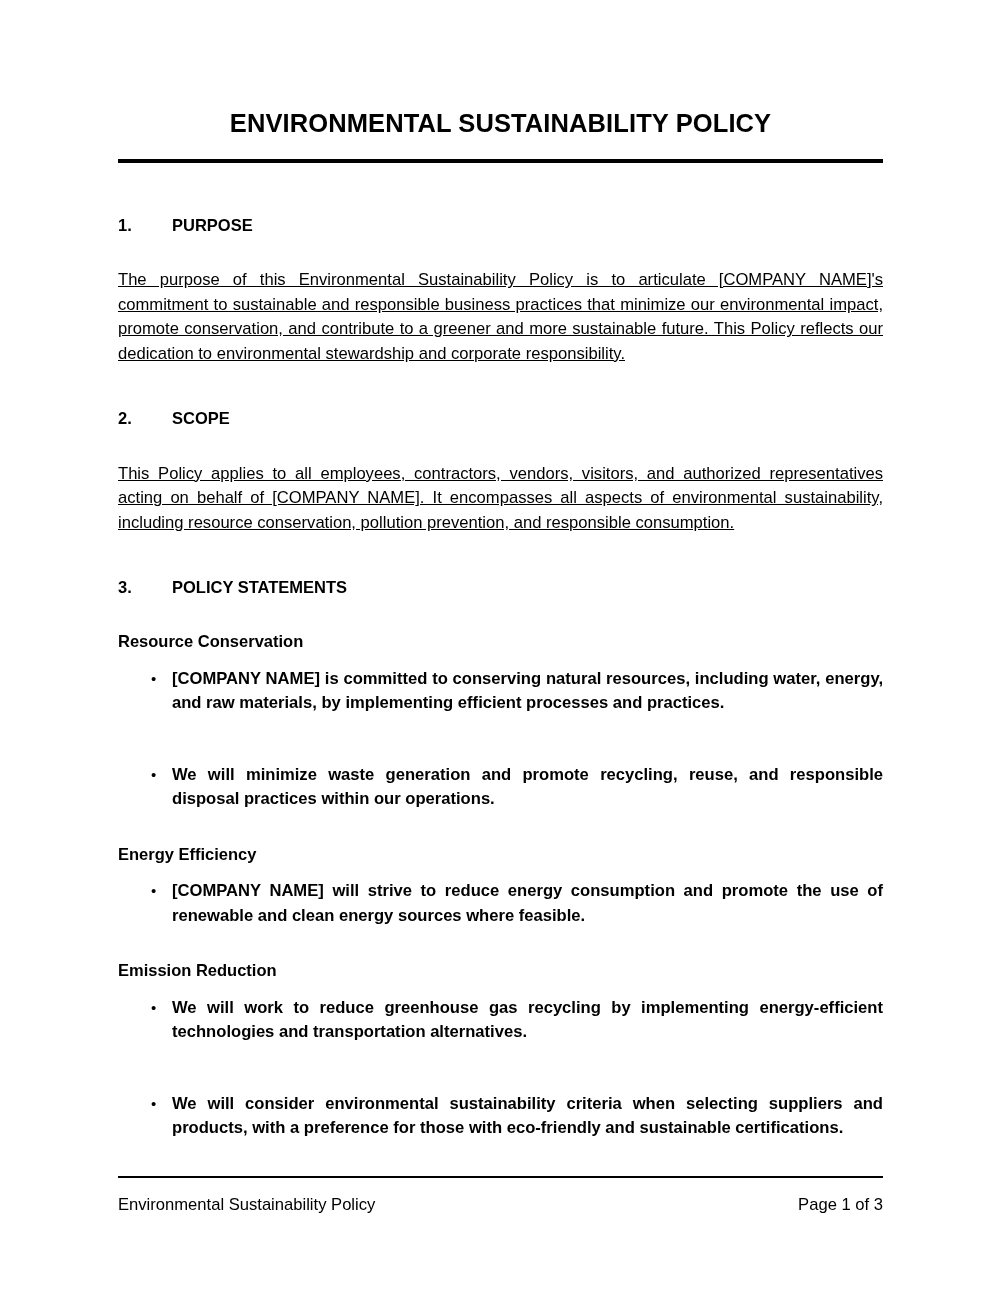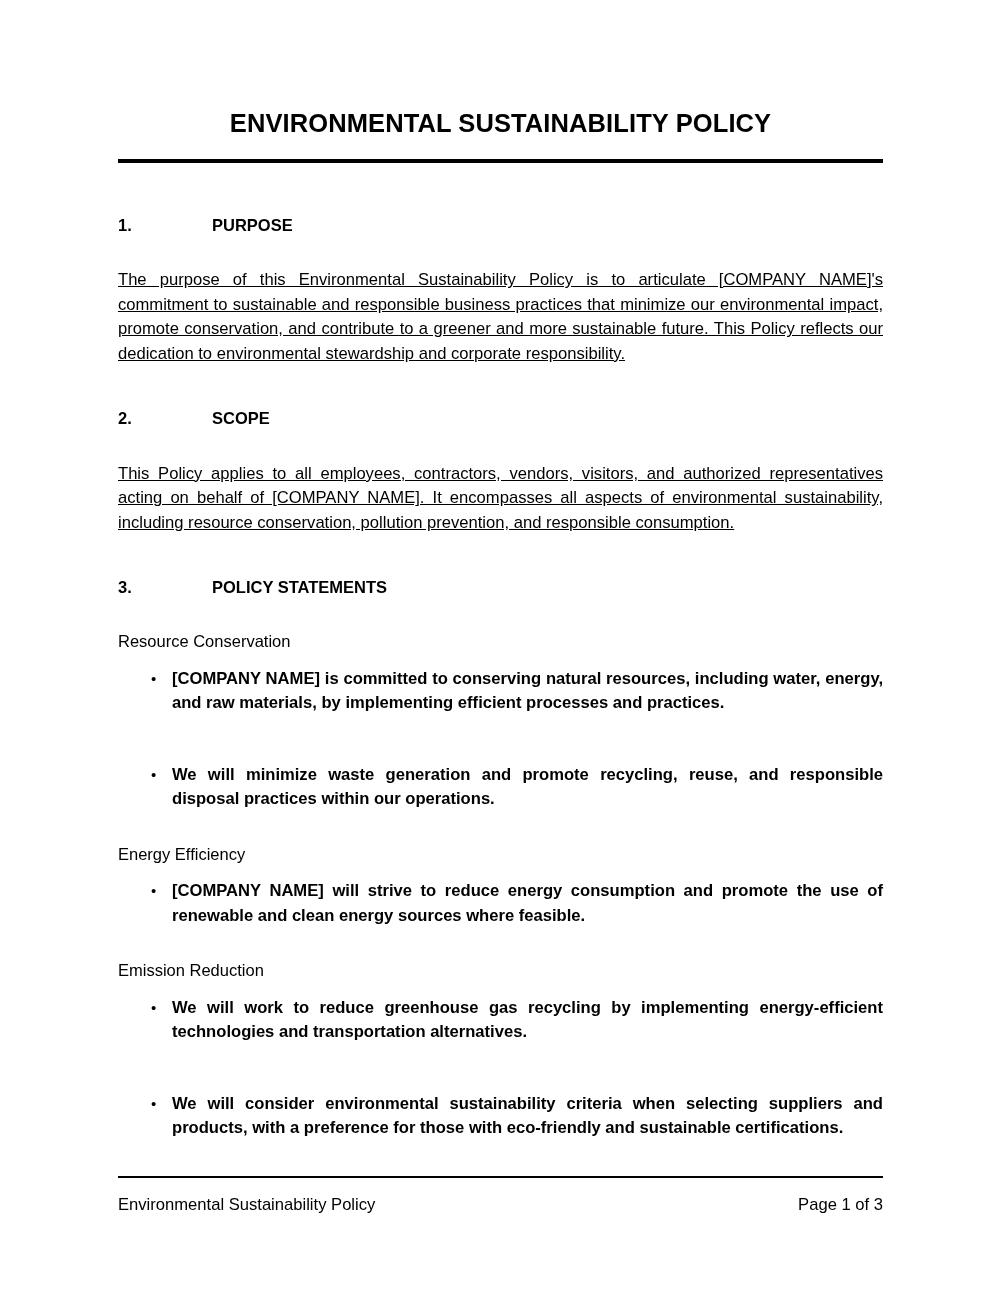--- a/index.html
+++ b/index.html
@@ -50,27 +50,26 @@
     font-weight: bold;
     margin: 0;
     line-height: 1.25;
   }
   .section-heading .num {
     width: 54px;
     flex: 0 0 54px;
   }
   .section-heading .label {
     flex: 1 1 auto;
-    margin-left: 40px;
   }
 
   
   .sub-heading {
     font-size: 16.5px;
-    font-weight: normal;
+    font-weight: bold;
     margin: 0;
     line-height: 1.25;
   }
 
   
   .body-par {
     font-size: 16.6px;
     line-height: 24.5px;
     margin: 0;
     text-align: justify;

